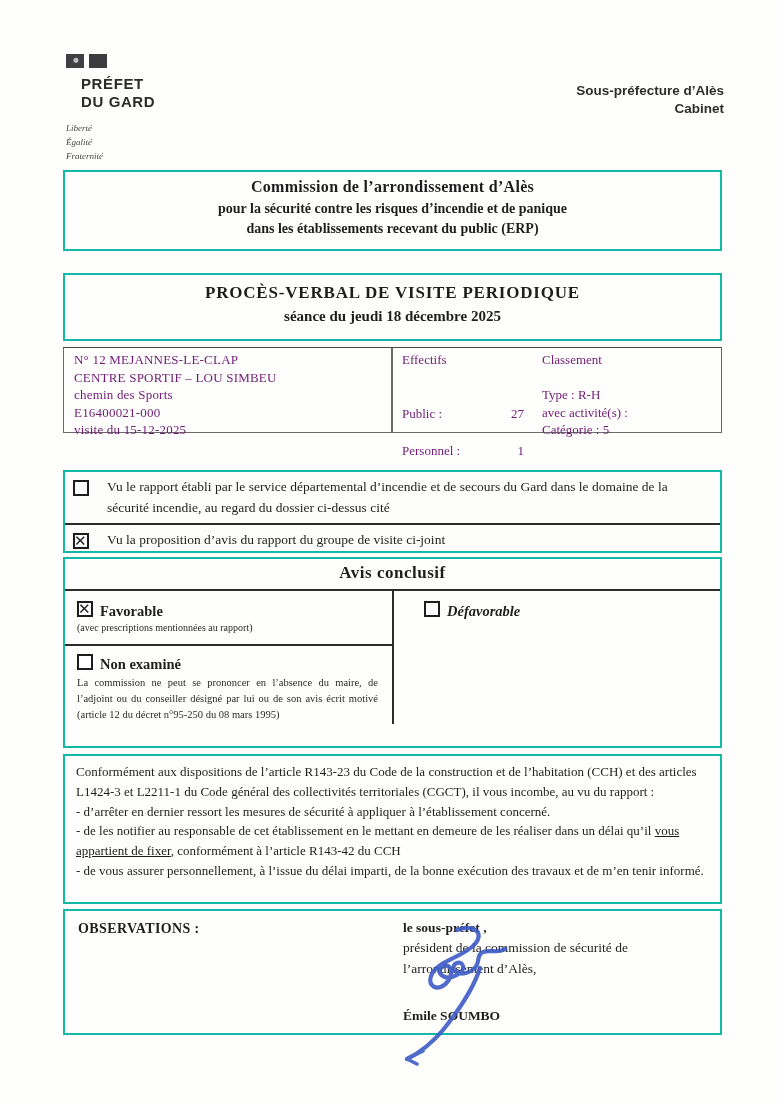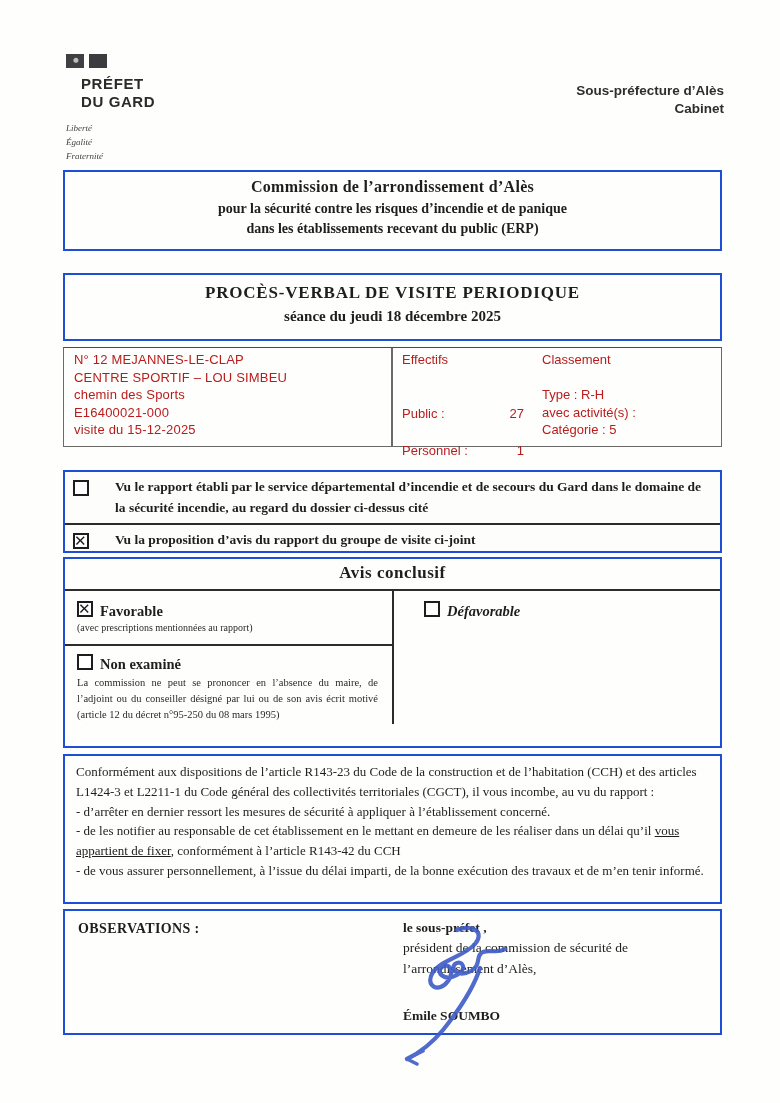--- a/index.html
+++ b/index.html
@@ -12,52 +12,52 @@
   .flag { display:flex; gap:5px; height:14px; }
   .flag .fb { width:18px; height:14px; background:#3c3c40; }
   .flag .fb.left { background:radial-gradient(circle at 55% 45%, #bdbdbd 0 2px, #404044 3px); }
   .prefet-title { margin-top:7px; font-family:"Liberation Sans", sans-serif; font-weight:bold;
     font-size:15px; line-height:1.2; letter-spacing:0.6px; color:#2b2b2b;margin-left:15px; }
   .motto { margin-top:11px; font-style:italic; font-size:9px; line-height:1.55; color:#454545; }
   .office-block { position:absolute; right:56px; top:82px; text-align:right;
     font-family:"Liberation Sans", sans-serif; font-weight:bold; font-size:13.5px;
     line-height:1.35; color:#2e2e2e; }
   
-  .box { position:absolute; left:63px; width:659px; border:2px solid #1d4ed8; box-sizing:border-box; }
+  .box { position:absolute; left:63px; width:659px; border:2px solid #14b8a6; box-sizing:border-box; }
   
   .box-commission { top:170px; height:81px; text-align:center; padding-top:6px; }
   .bc-l1 { font-size:16px; font-weight:bold; letter-spacing:0.3px; }
   .bc-l2 { font-size:14px; font-weight:bold; margin-top:5px; }
   .bc-l3 { font-size:14px; font-weight:bold; margin-top:4px; }
   
   .box-pv { top:273px; height:68px; text-align:center; }
   .pv-title { font-size:17px; font-weight:bold; letter-spacing:0.8px; margin-top:8px; }
   .pv-session { font-size:15px; font-weight:bold; margin-top:5px; }
   
-  .info-table { top:347px; height:100px; border:1.5px solid #6a6a6a; border-top-color:#4a4a4a;
-    font-family:Liberation Sans, sans-serif; font-size:13px; color:#b91c1c; }
+  .info-table { top:347px; height:86px; border:1.5px solid #6a6a6a; border-top-color:#4a4a4a;
+    font-family:Liberation Serif, serif; font-size:13px; color:#701a75; }
   .info-col1 { position:absolute; left:10px; top:3px; line-height:17.5px; letter-spacing:0.2px; }
   .info-divider { position:absolute; left:327px; top:0; bottom:0; width:1.5px; background:#6a6a6a; }
   .info-col2 { position:absolute; left:338px; top:3px; width:122px; line-height:17.5px; }
   .eff-row { display:flex;margin-top:19px; }
   .eff-row .lab { flex:1; }
   .eff-row .val { width:28px; text-align:right; }
   .info-col3 { position:absolute; left:478px; top:3px; line-height:17.5px; }
   .col-spacer { height:17.5px; }
   
   .checkbox { display:inline-block; width:12px; height:12px; border:2px solid #1d1d1d;
     position:relative; background:#fff; box-sizing:content-box; }
   .checkbox.checked::after { content:"✕"; position:absolute; left:-1px; top:-3px;
     font-size:15px; font-weight:bold; color:#1d1d1d; font-family:"DejaVu Sans", sans-serif; }
   
   .box-vu { top:470px; height:83px; border-width:2px; background:#fdfdfb; }
   .vu-row { display:flex; padding:5px 10px 4px 8px; }
   .vu-row.first { border-bottom:2px solid #2c2c2c; min-height:39px; }
   .vu-row .checkbox { margin-top:3px; flex:none; }
-  .vu-text { margin-left:26px; font-weight:bold; font-size:13.5px; line-height:1.55; width:588px; }
+  .vu-text { margin-left:18px; font-weight:normal; font-size:13.5px; line-height:1.55; width:588px; }
   
   .box-avis { top:557px; height:191px; }
   .avis-header { text-align:center; border-bottom:2px solid #2c2c2c; padding:4px 0 6px; }
   .avis-title { font-size:17px; font-weight:bold; letter-spacing:0.5px; }
   .avis-subtitle { font-size:14px; font-weight:bold; margin-top:3px; letter-spacing:0.3px; }
   .avis-grid { position:relative; height:133px; }
   .avis-vdiv { position:absolute; left:327px; top:0; bottom:0; width:2px; background:#2c2c2c; }
   .avis-cell-fav { position:absolute; left:0; top:0; width:327px; height:55px;
     border-bottom:2px solid #2c2c2c; box-sizing:border-box; padding:10px 10px 0 12px; }
   .avis-cell-nonex { position:absolute; left:0; top:55px; width:327px; padding:8px 14px 0 12px; box-sizing:border-box; }

